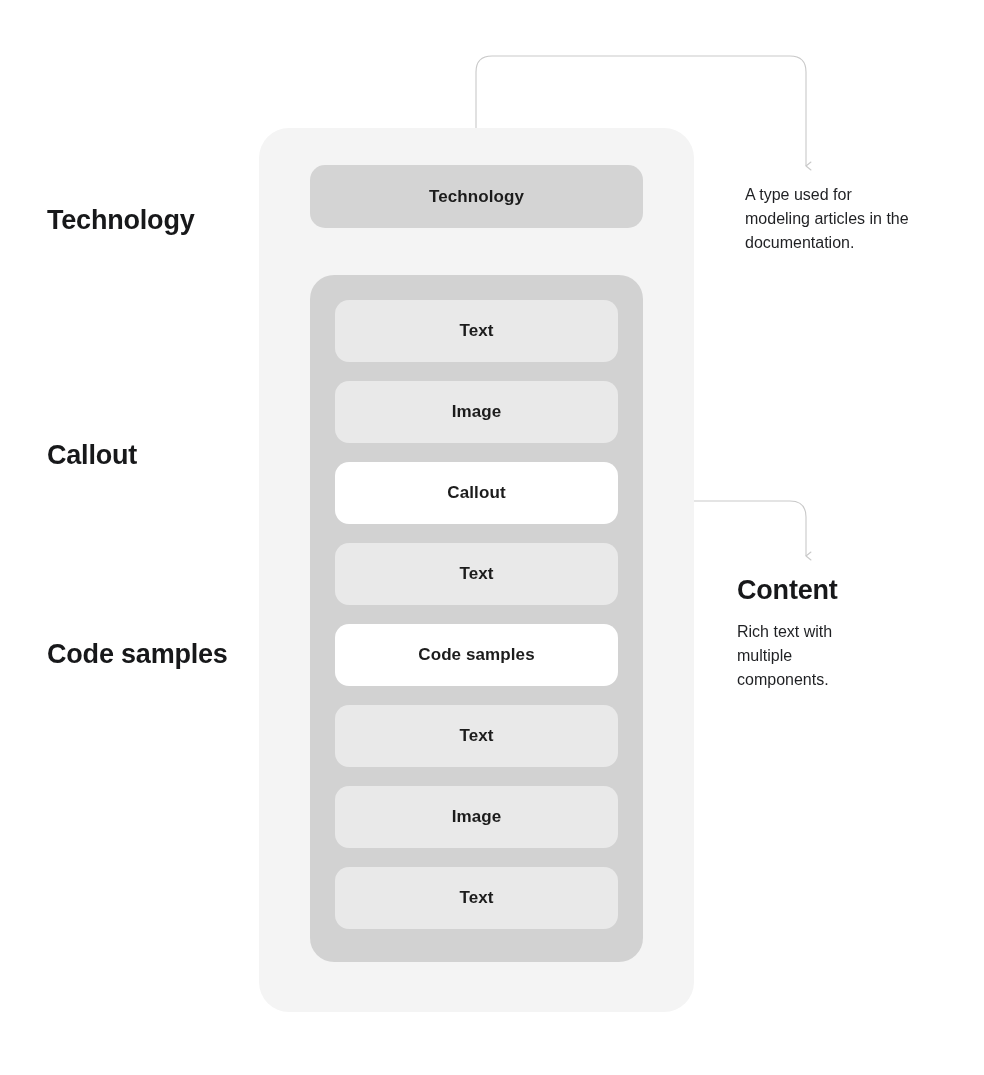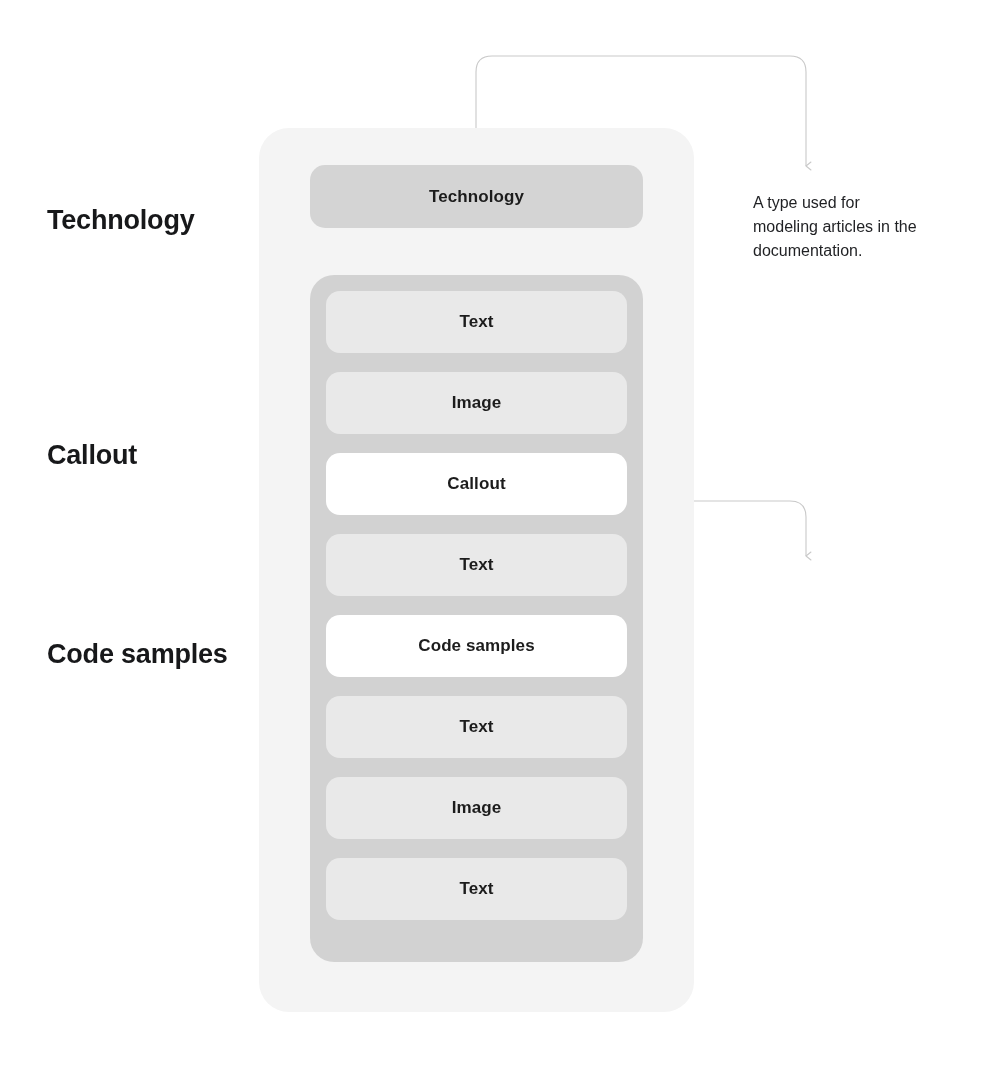--- a/index.html
+++ b/index.html
@@ -62,21 +62,21 @@
   }
 
   .content-group {
     position: absolute;
     left: 51px;           
     top: 147px;           
     width: 333px;
     height: 687px;        
     background: #d2d2d2;
     border-radius: 24px;
-    padding: 16px;
+    padding: 25px;
     box-sizing: border-box;
     display: flex;
     flex-direction: column;
     gap: 19px;
   }
 
   .block {
     height: 62px;
     flex: 0 0 62px;
     border-radius: 14px;
@@ -101,21 +101,21 @@
   }
   .annotation h2 {
     margin: 0 0 12px 0;
     font-size: 27px;
     font-weight: 700;
     line-height: 1.28;
     color: #17181a;
     letter-spacing: -.2px;
   }
   .annotation p {
-    margin: 8px;
+    margin: 0;
     font-size: 16px;
     line-height: 1.5;
     color: #1f2023;
     white-space: pre-line;
   }
 
   
   .ann-technology { left: 47px; top: 203px;  width: 200px; }
   .ann-callout    { left: 47px; top: 438px;  width: 210px; }
   .ann-code       { left: 47px; top: 637px;  width: 200px; }
@@ -152,20 +152,26 @@
   <div class="annotation ann-code">
     <h2>Code samples</h2>
   </div>
 
   <div class="annotation ann-article">
     <p>A type used for
 modeling articles in the
 documentation.</p>
   </div>
 
+  <div class="annotation ann-content">
+    <h2>Content</h2>
+    <p>Rich text with
+multiple
+components.</p>
+  </div>
 
   <div class="card">
 
     <div class="type-pill">
       <span>Technology</span>
     </div>
 
     <div class="content-group" id="content-group">
 
     <div class="block">

